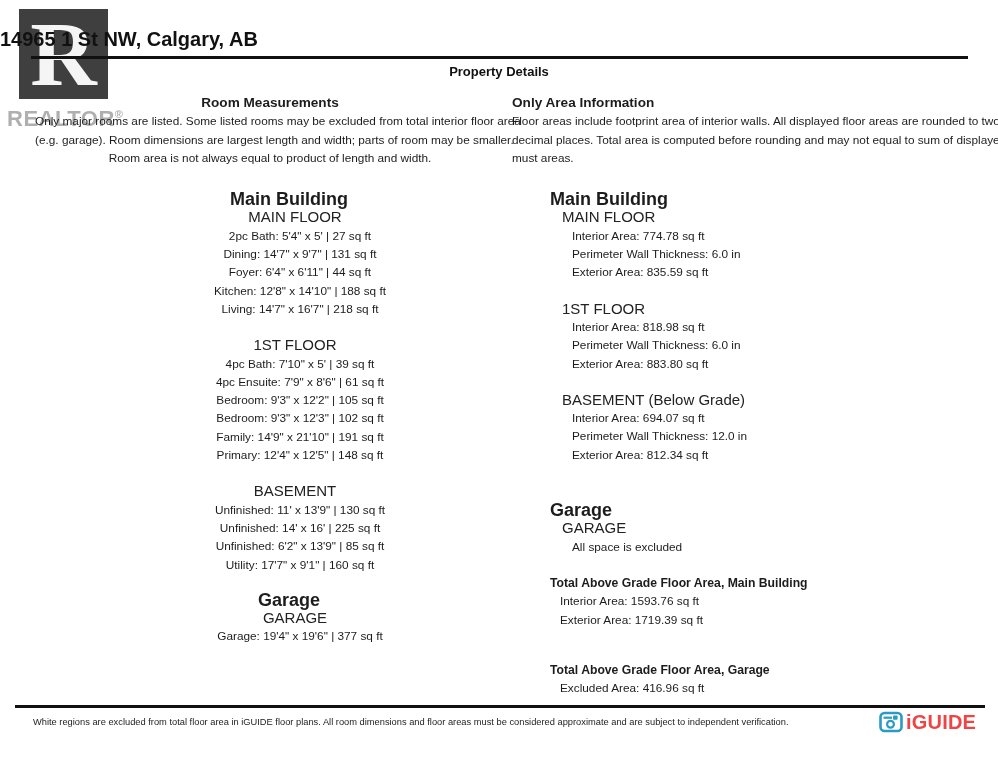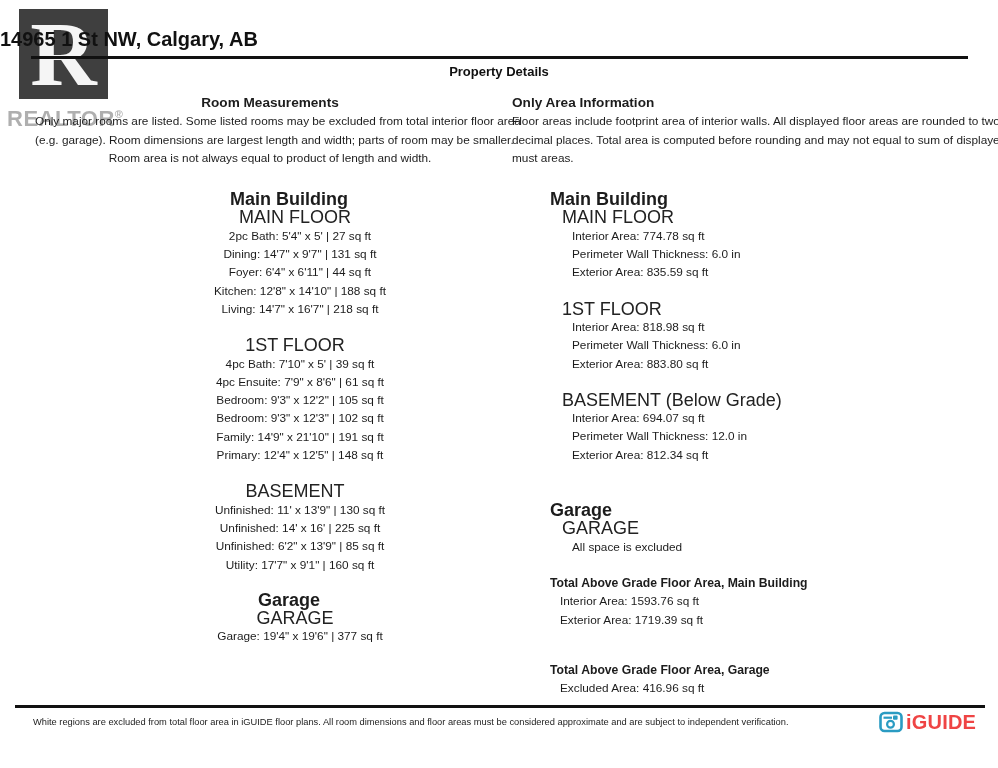--- a/index.html
+++ b/index.html
@@ -71,21 +71,21 @@
   .sec-heading { font-size: 13.6px; font-weight: bold; line-height: 18.3px; }
   .sec-desc-line { font-size: 11.8px; line-height: 18.3px; white-space: nowrap; }
 
   .group { margin-left: 38px; margin-top: 23px; }
   .group + .group { margin-top: 17px; }
   .col-right .group-gap-lg { margin-top: 37px; }
 
   .group-name { font-size: 18px; font-weight: bold; line-height: 18.3px; }
   .floor { }
   .floor + .floor { margin-top: 18px; }
-  .floor-name { margin-left: 12px; font-size: 18px; line-height: 18.3px; color: #222; }
+  .floor-name { margin-left: 12px; font-size: 15px; line-height: 18.3px; color: #222; }
   .item { margin-left: 22px; font-size: 11.8px; line-height: 18.3px; white-space: nowrap; }
 
   .total { margin-left: 38px; margin-top: 32px; }
   .total-first { margin-top: 18px; }
   .total-name { font-size: 12.2px; font-weight: bold; line-height: 18.3px; }
   .total .item { margin-left: 10px; }
 
   
   .footer { position: absolute; left: 0; top: 0; width: 100%; z-index: 3; }
   .footer-rule {

